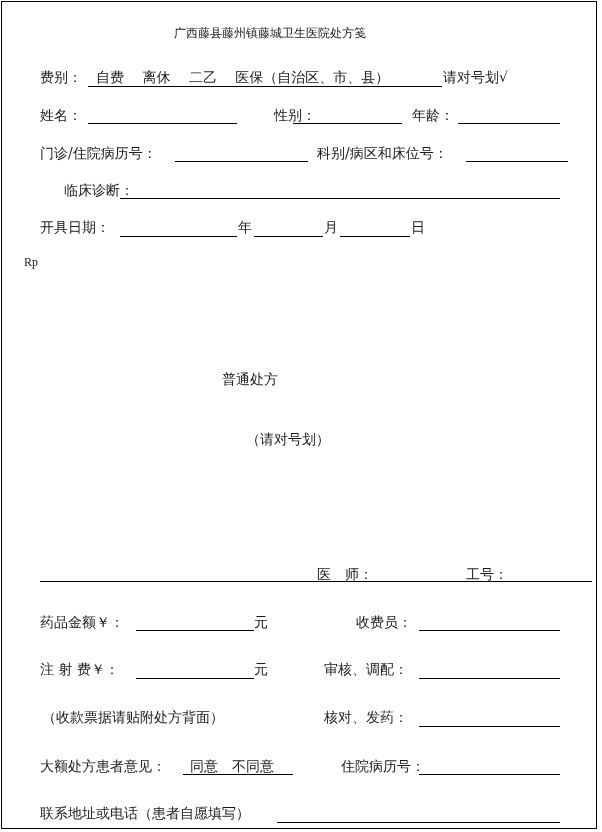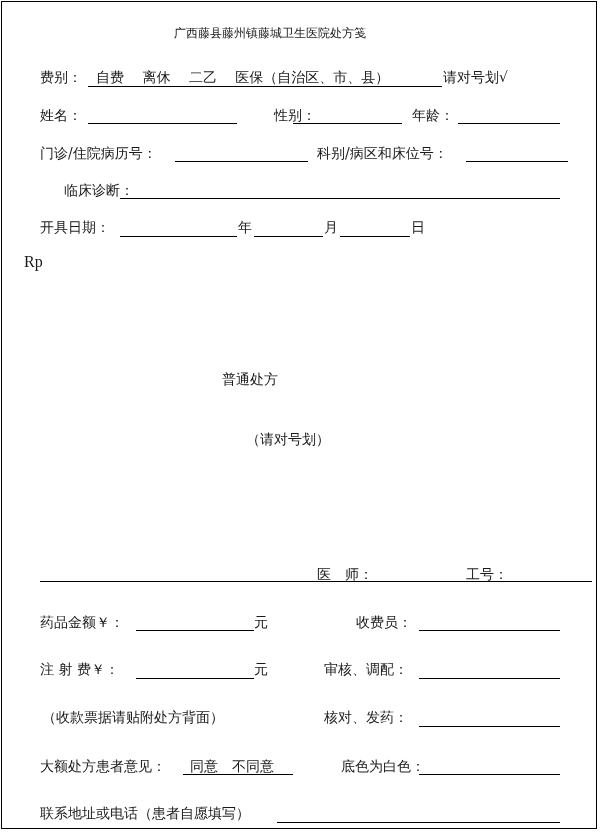--- a/index.html
+++ b/index.html
@@ -4,21 +4,21 @@
   <style>
     html, body { margin: 0; padding: 0; background: #ffffff; }
     body { width: 602px; height: 832px; position: relative; overflow: hidden;
            font-family: "DejaVu Serif", "Liberation Serif", serif; color: #1a1a1a; }
     .frame { position: absolute; left: 1px; top: 1px; width: 596px; height: 828px;
              border: 1.5px solid #000; box-sizing: border-box; }
     .t { position: absolute; font-size: 14px; line-height: 16px; white-space: nowrap; }
     .title { font-size: 12px; }
     .ul { position: absolute; height: 0; border-bottom: 1px solid #000; }
     .field { position: absolute; height: 0; border-bottom: 1px solid #000; }
-    .rp { font-family: "Liberation Serif", "DejaVu Serif", serif; font-size: 16px; }
+    .rp { font-family: "Liberation Serif", "DejaVu Serif", serif; font-size: 12px; }
   </style>
 </head>
 <body>
 
 <div class="frame"></div>
 
 <div class="t title" style="left:174px; top:25px;">广西藤县藤州镇藤城卫生医院处方笺</div>
 
 <div class="t" style="left:40px; top:69px;">费别：</div>
 <div class="t" style="left:96px; top:69px;">自费　 离休 　二乙　 医保（自治区、市、县）</div>
@@ -68,17 +68,17 @@
 <div class="t" style="left:324px; top:661px;">审核、调配：</div>
 <div class="field" style="left:419px; top:678px; width:141px;"></div>
 
 <div class="t" style="left:42px; top:709px;">（收款票据请贴附处方背面）</div>
 <div class="t" style="left:324px; top:709px;text-align:center;">核对、发药：</div>
 <div class="field" style="left:419px; top:726px; width:141px;"></div>
 
 <div class="t" style="left:40px; top:758px;">大额处方患者意见：</div>
 <div class="t" style="left:190px; top:758px;">同意　不同意</div>
 <div class="ul" style="left:183px; top:774px; width:110px;"></div>
-<div class="t" style="left:341px; top:758px;">底色为白色：</div>
+<div class="t" style="left:341px; top:758px;">住院病历号：</div>
 <div class="field" style="left:419px; top:774px; width:141px;"></div>
 
 <div class="t" style="left:40px; top:805px;">联系地址或电话（患者自愿填写）</div>
 <div class="field" style="left:277px; top:822px; width:283px;"></div>
 
 </body></html>

